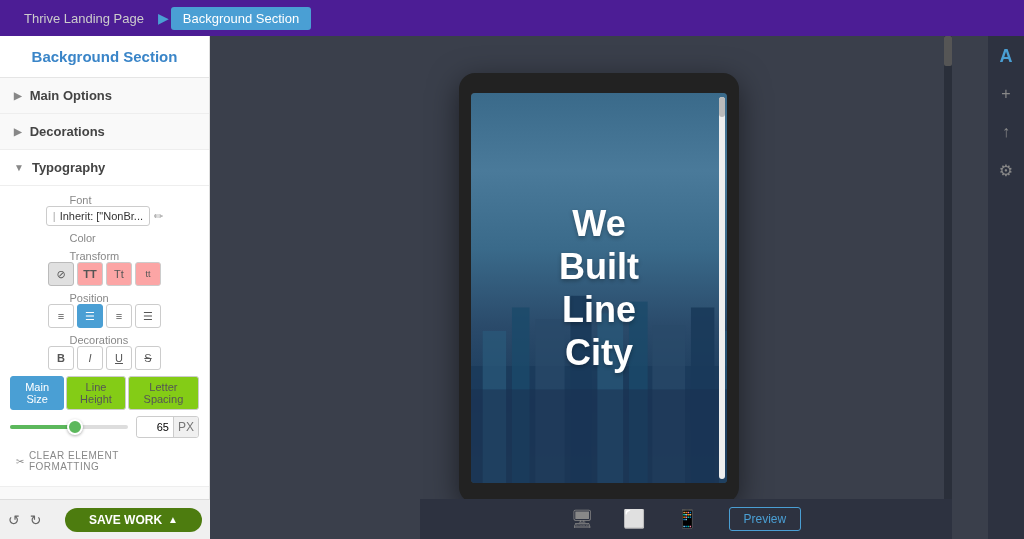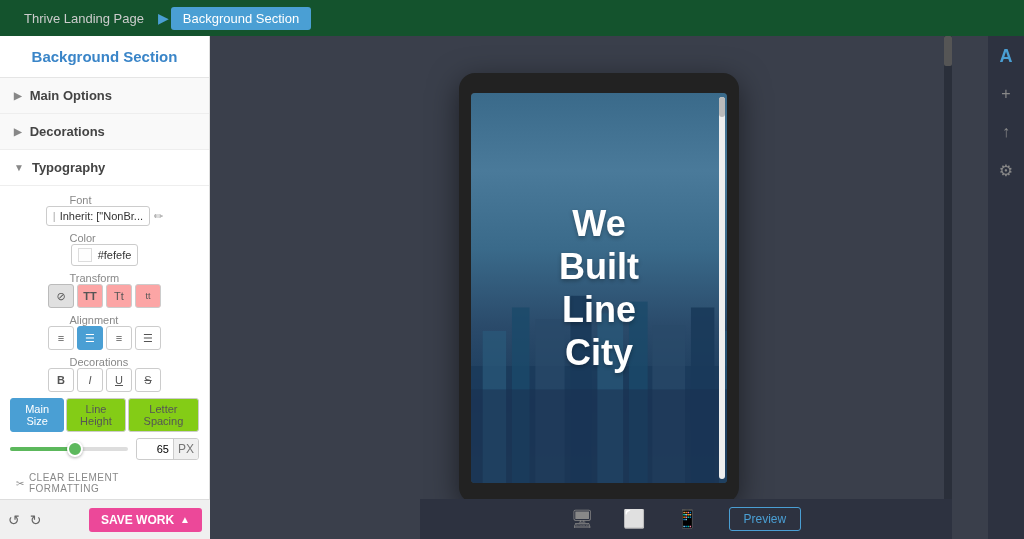--- a/index.html
+++ b/index.html
@@ -2,21 +2,21 @@
 <html><head>
   <meta charset="utf-8">
   <style>
     * { box-sizing: border-box; margin: 0; padding: 0; }
     body { font-family: Arial, sans-serif; background: #3a3f4b; color: #333; width: 1024px; height: 539px; overflow: hidden; display: flex; flex-direction: column; }
 
     
     .top-bar {
       display: flex;
       align-items: center;
-      background: #14532d;
+      background: #4c1d95;
       height: 36px;
       padding: 0 12px;
       flex-shrink: 0;
     }
     .breadcrumb-item {
       font-size: 13px;
       color: #ccc;
       padding: 4px 12px;
       cursor: pointer;
     }
@@ -387,25 +387,25 @@
       align-items: center;
     }
     .bottom-icon {
       color: #666;
       font-size: 14px;
       cursor: pointer;
     }
     .save-btn {
       display: flex;
       align-items: center;
-      background: #ec4899;
+      background: #4d7c0f;
       color: #fff;
       border: none;
-      border-radius: 3px;
-      padding: 5px 12px;
+      border-radius: 12px;
+      padding: 5px 24px;
       font-size: 12px;
       font-weight: bold;
       cursor: pointer;
       gap: 6px;
     }
     .save-btn .chevron-icon {
       font-size: 10px;
     }
 
     
@@ -600,40 +600,34 @@
             <div class="font-selector">
               <span class="pipe">|</span>
               <span>Inherit: ["NonBr...</span>
             </div>
             <span class="font-edit-icon">✏</span>
           </div>
         </div>
 
         <div class="form-row">
           <span class="form-label">Color</span>
-          <div class="form-control">
-            <div class="color-swatch-row">
-              <div class="color-swatch" style="background: #fefefe;"></div>
-              <span class="color-value">#fefefe</span>
-            </div>
-          </div>
         </div>
 
         <div class="form-row">
           <span class="form-label">Transform</span>
           <div class="form-control transform-buttons">
             <button class="transform-btn active">⊘</button>
             <button class="transform-btn" style="font-weight:bold;">TT</button>
             <button class="transform-btn">Tt</button>
             <button class="transform-btn" style="font-size:9px;">tt</button>
           </div>
         </div>
 
         <div class="form-row">
-          <span class="form-label">Alignment</span>
+          <span class="form-label">Position</span>
           <div class="form-control align-buttons">
             <button class="align-btn">≡</button>
             <button class="align-btn active">☰</button>
             <button class="align-btn">≡</button>
             <button class="align-btn">☰</button>
           </div>
         </div>
 
         <div class="form-row">
           <span class="form-label">Decorations</span>

